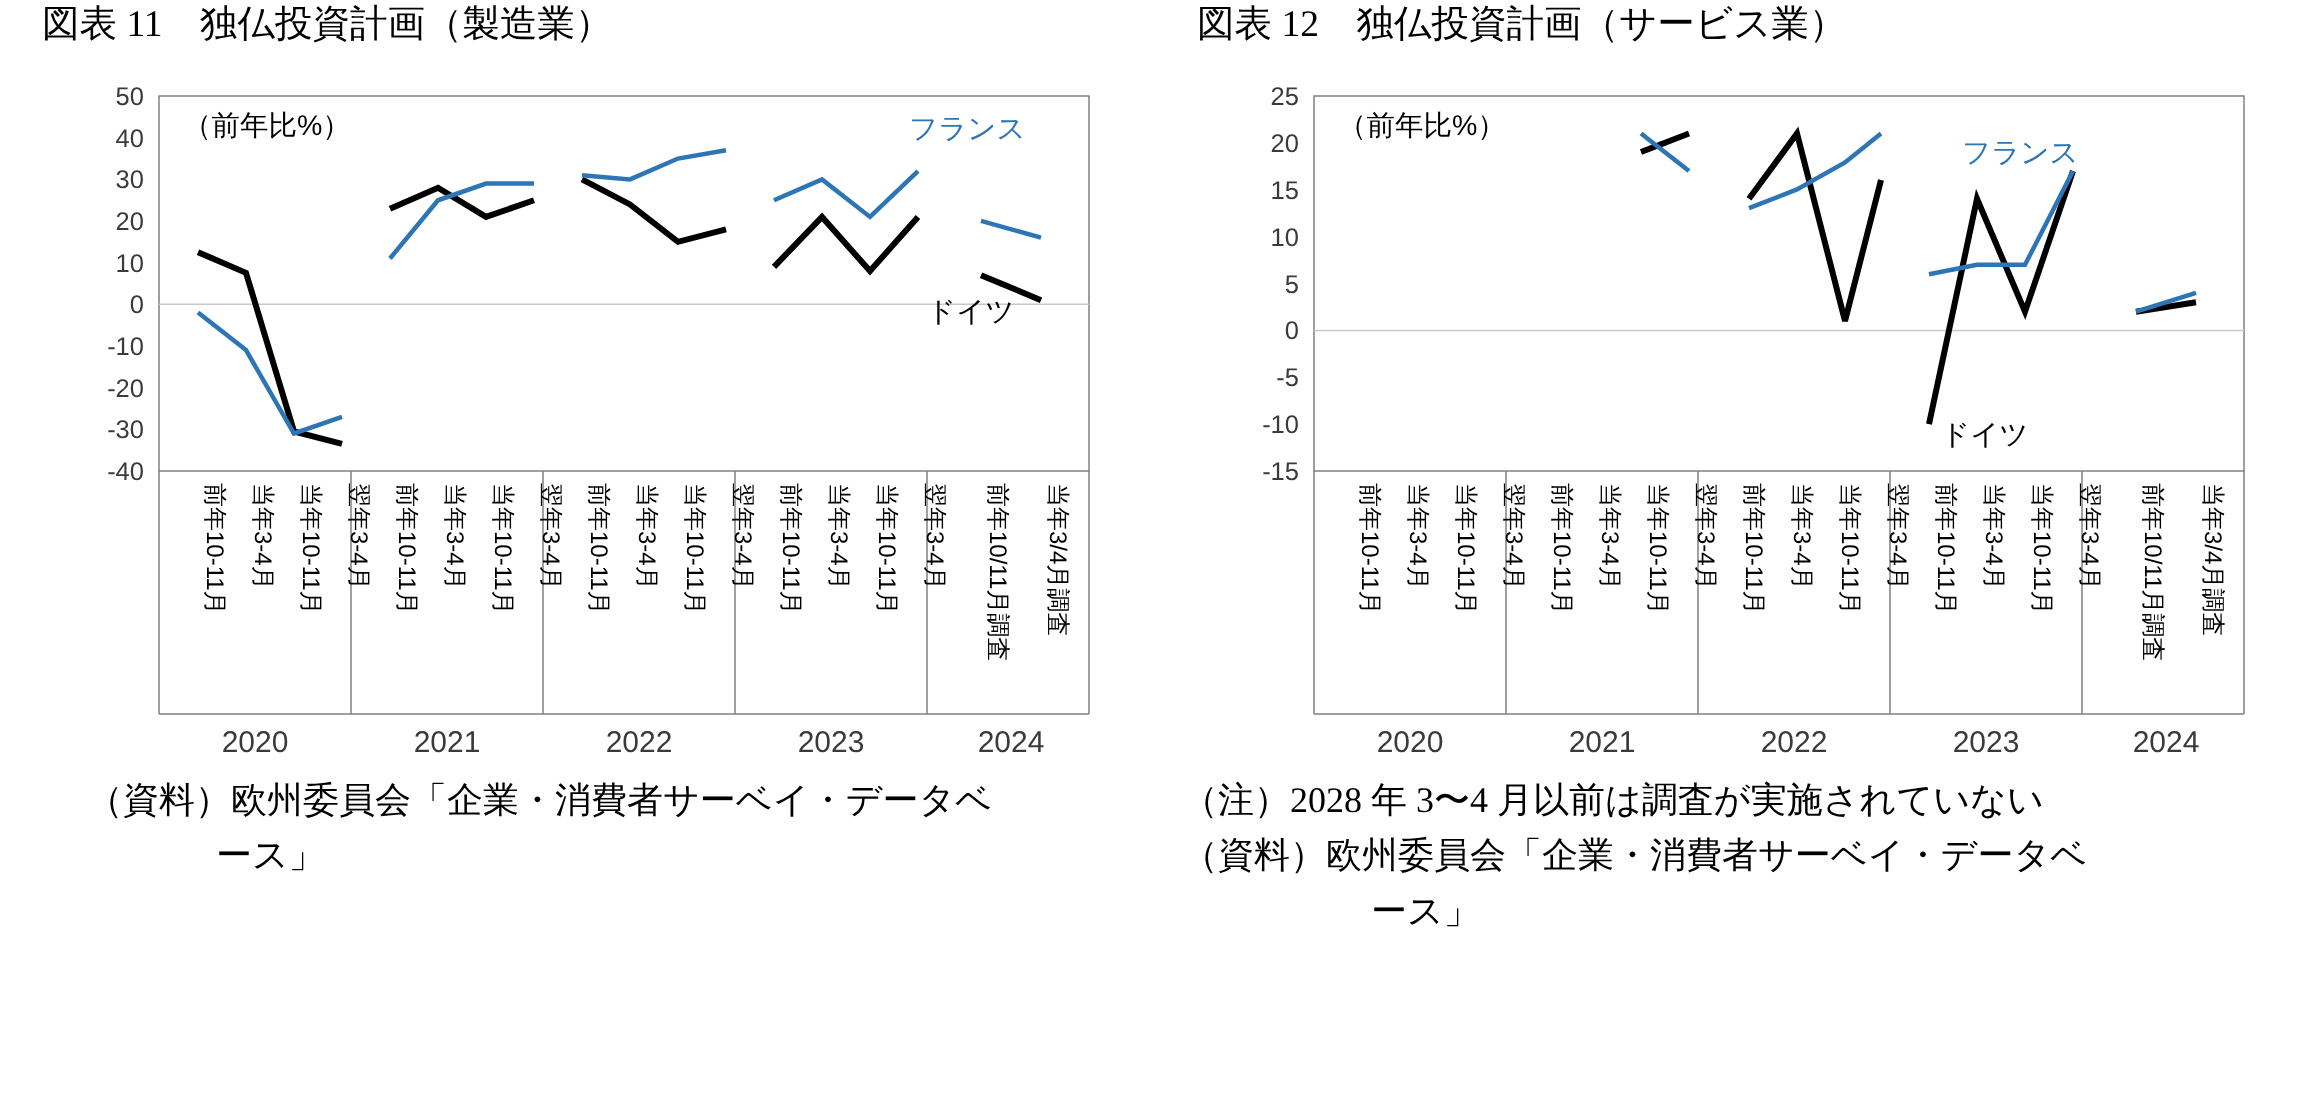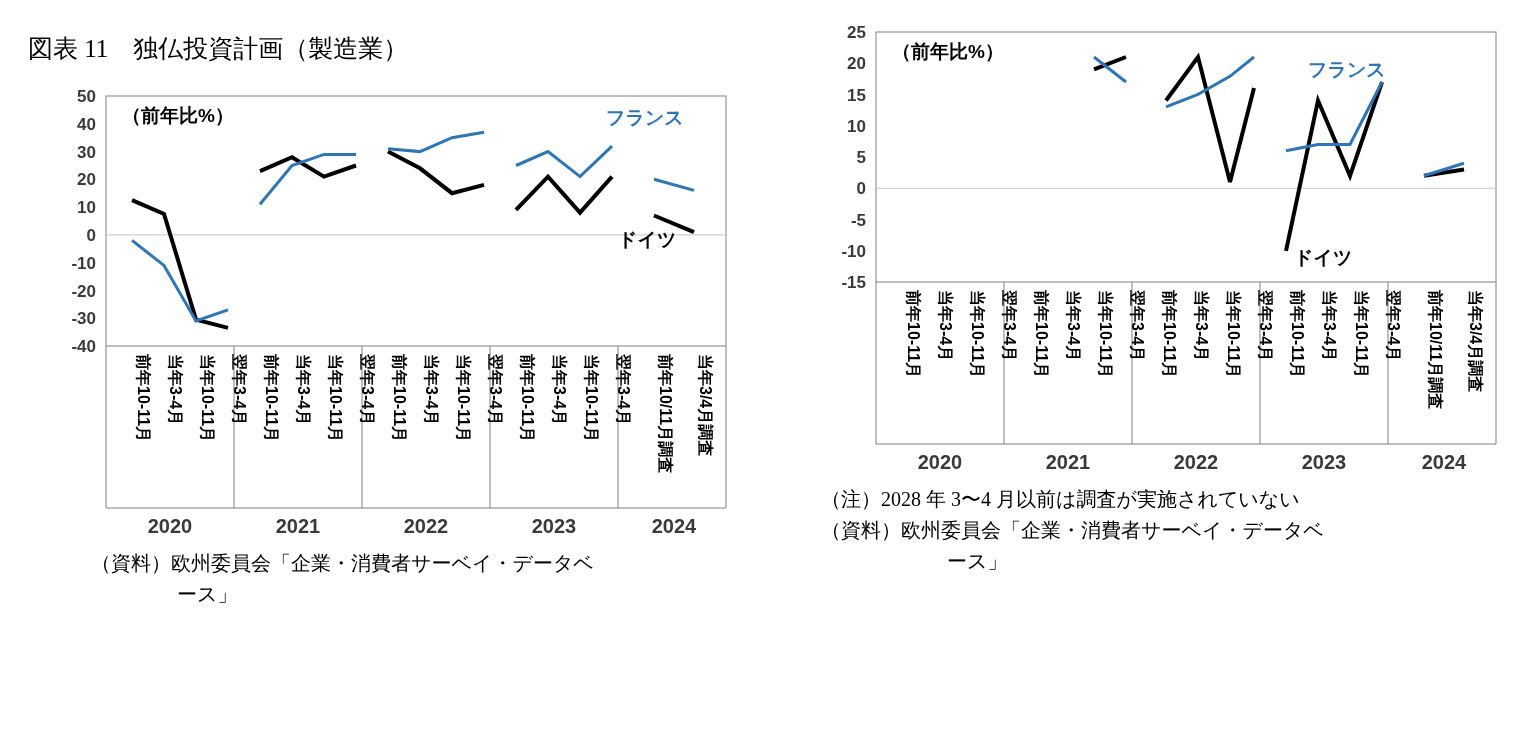--- a/index.html
+++ b/index.html
@@ -1,25 +1,25 @@
 <!DOCTYPE html>
 <html><head>
 <meta charset="utf-8">
 <style>
   html,body{margin:0;padding:0;background:#ffffff;}
   body{width:1535px;height:739px;font-family:"Liberation Serif",serif;color:#000;}
   .page{position:relative;width:1535px;height:739px;}
   .panel{position:absolute;top:0;width:760px;height:739px;}
   .panel-left{left:0;}
   .panel-right{left:770px;}
-  .fig-title{font-size:25px;line-height:1.2;padding-left:28px;padding-top:34px;white-space:nowrap;}
-  .chart-wrap{position:relative;margin-left:18px;margin-top:14px;width:720px;height:470px;font-weight:bold;}
+  .fig-title{font-size:25px;line-height:1.2;padding-left:28px;padding-top:2px;white-space:nowrap;}
+  .chart-wrap{position:relative;margin-left:18px;margin-top:14px;width:720px;height:470px;}
   svg.chart{display:block;}
   .axis-num{font-family:"Liberation Sans",sans-serif;font-size:17px;fill:#3a3a3a;}
-  .note{font-size:20px;line-height:1.55;padding-left:91px;padding-right:10px;}
+  .note{font-size:24px;line-height:1.55;padding-left:58px;padding-right:10px;}
   .note .indent{padding-left:86px;display:block;}
   .vlabel{font-family:"Liberation Sans",sans-serif;font-size:16px;fill:#000;}
   .yearlabel{font-family:"Liberation Sans",sans-serif;font-size:20px;fill:#3a3a3a;}
   .inlabel-fr{font-family:"Liberation Sans",sans-serif;font-size:19px;fill:#2e75b6;}
   .inlabel-de{font-family:"Liberation Sans",sans-serif;font-size:19px;fill:#000;}
   .unit{font-family:"Liberation Sans",sans-serif;font-size:19px;fill:#000;}
 </style>
 </head>
 <body>
 
@@ -106,20 +106,21 @@
       </svg>
     </div>
 
     <div class="note">
       <span>（資料）欧州委員会「企業・消費者サーベイ・データベ</span>
       <span class="indent">ース」</span>
     </div>
   </div>
 
   <div class="panel panel-right">
+    <div class="fig-title">図表 12　独仏投資計画（サービス業）</div>
 
     <div class="chart-wrap">
       <svg class="chart" width="720" height="470" viewBox="0 0 720 470">
 
         <rect x="88" y="18" width="620" height="250" fill="#ffffff" stroke="#808080" stroke-width="1"></rect>
 
         <line x1="88" y1="174.3" x2="708" y2="174.3" stroke="#c8c8c8" stroke-width="1"></line>
 
         <text class="axis-num" x="78" y="24" text-anchor="end">25</text>
         <text class="axis-num" x="78" y="55.3" text-anchor="end">20</text>

